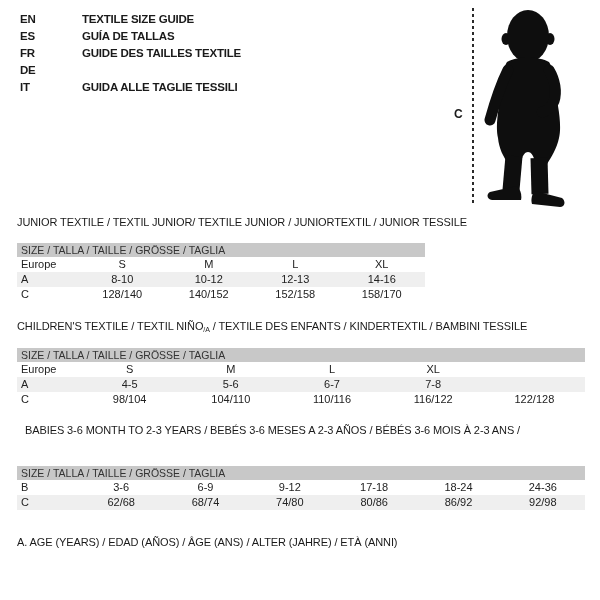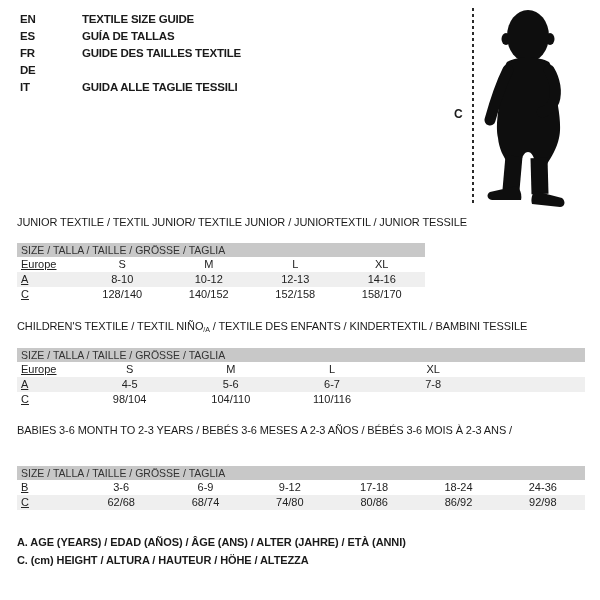--- a/index.html
+++ b/index.html
@@ -20,35 +20,35 @@
     background:repeating-linear-gradient(to bottom,#2a2a2a 0 3px,transparent 3px 6px);}
   .measure-label{position:absolute;top:107px;left:454px;
     font-weight:bold;font-size:12px;}
   .baby-figure{position:absolute;top:6px;left:481px;width:114px;height:204px;}
   
   .sec-heading{position:absolute;left:17px;font-weight:normal;font-size:11px;
     letter-spacing:-0.1px;white-space:nowrap;}
   .sec-heading .subscr{font-size:7px;vertical-align:-2px;}
   #sec1-h{top:216px;}
   #sec2-h{top:320px;}
-  #sec3-h{top:422px;line-height:16px;}
+  #sec3-h{top:422px;line-height:16px;margin-left:8px;}
   .size-table{position:absolute;left:17px;}
   #sec1-t{top:243px;width:408px;}
   #sec2-t{top:348px;width:568px;}
   #sec3-t{top:466px;width:568px;}
   .tbar{height:14px;line-height:14px;background:var(--bar-bg,#c8c8c8);
     padding-left:4px;font-size:10.5px;color:#333;box-sizing:border-box;}
   .trow{display:grid;grid-template-columns:62px repeat(var(--n,4),1fr);
     height:15px;line-height:15px;font-size:11px;color:#222;}
   .trow.alt{background:var(--stripe-bg,#efefef);}
-  .tlabel{padding-left:4px;text-align:left;text-decoration:underline;}
+  .tlabel{padding-left:4px;text-align:left;}
   .tcell{text-align:center;}
   
   .footer-notes{position:absolute;top:534px;left:17px;}
-  .footer-note{height:17.5px;line-height:17.5px;font-weight:bold;
+  .footer-note{height:17.5px;line-height:17.5px;font-weight:normal;
     font-size:11px;letter-spacing:-0.1px;white-space:nowrap;}
 </style>
 </head>
 <body style="--bar-bg: #c8c8c8; --stripe-bg: #efefef; background: rgb(255, 255, 255);">
 
 <div class="lang-block">
   <div class="lang-row">
     <span class="lang-code">EN</span>
     <span>TEXTILE SIZE GUIDE</span>
   </div>
@@ -130,20 +130,22 @@
       <div class="tcell">4-5</div>
       <div class="tcell">5-6</div>
       <div class="tcell">6-7</div>
       <div class="tcell">7-8</div>
     </div>
     <div class="trow">
       <div class="tlabel">C</div>
       <div class="tcell">98/104</div>
       <div class="tcell">104/110</div>
       <div class="tcell">110/116</div>
+      <div class="tcell">116/122</div>
+      <div class="tcell">122/128</div>
     </div>
   </div>
 
 <div class="sec-heading" id="sec3-h">
   <div>BABIES 3-6 MONTH TO 2-3 YEARS / BEBÉS 3-6 MESES A 2-3 AÑOS / BÉBÉS 3-6 MOIS À 2-3 ANS /</div>
 </div>
 <div class="size-table" id="sec3-t" style="--n: 6;">
     <div class="tbar">SIZE / TALLA / TAILLE / GRÖSSE / TAGLIA</div>
     <div class="trow">
       <div class="tlabel">B</div>
@@ -160,14 +162,13 @@
       <div class="tcell">68/74</div>
       <div class="tcell">74/80</div>
       <div class="tcell">80/86</div>
       <div class="tcell">86/92</div>
       <div class="tcell">92/98</div>
     </div>
   </div>
 
 <div class="footer-notes">
   <div class="footer-note">A. AGE (YEARS) / EDAD (AÑOS) / ÂGE (ANS) / ALTER (JAHRE) / ETÀ (ANNI)</div>
-  <div class="footer-note">C. (cm) HEIGHT / ALTURA / HAUTEUR / HÖHE / ALTEZZA</div>
 </div>
 
 </body></html>

